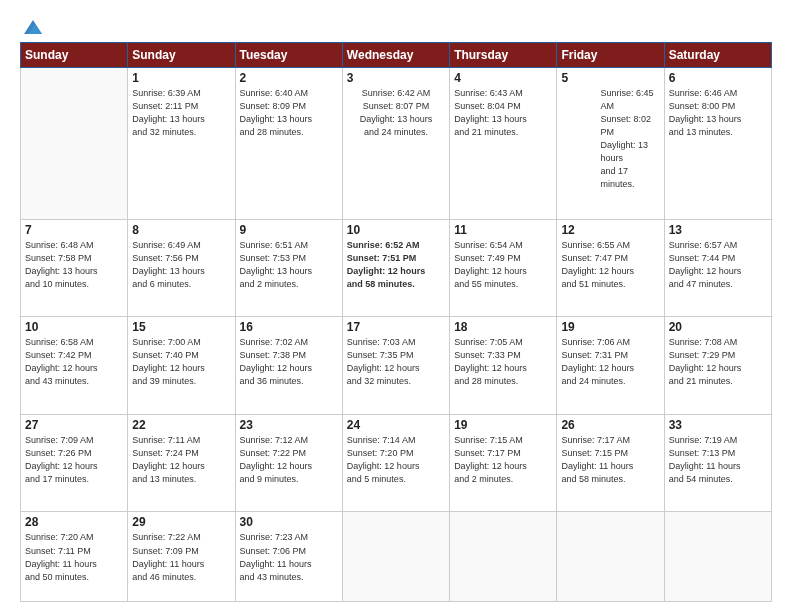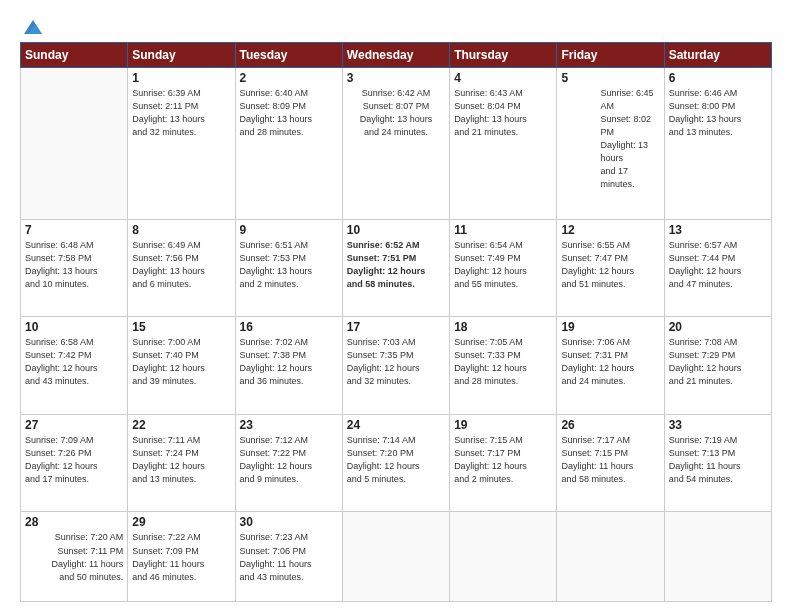--- a/index.html
+++ b/index.html
@@ -324,21 +324,21 @@
             <span class="day-number">33</span>
             <div class="day-info" style="white-space: pre-line;">Sunrise: 7:19 AM
 Sunset: 7:13 PM
 Daylight: 11 hours
 and 54 minutes.</div>
           </td>
         </tr>
         <tr class="last-row">
           <td>
             <span class="day-number">28</span>
-            <div class="day-info" style="white-space: pre-line; text-align: right;">Sunrise: 7:20 AM
+            <div class="day-info" style="white-space: pre-line;">Sunrise: 7:20 AM
 Sunset: 7:11 PM
 Daylight: 11 hours
 and 50 minutes.</div>
           </td>
           <td>
             <span class="day-number">29</span>
             <div class="day-info" style="white-space: pre-line;">Sunrise: 7:22 AM
 Sunset: 7:09 PM
 Daylight: 11 hours
 and 46 minutes.</div>

